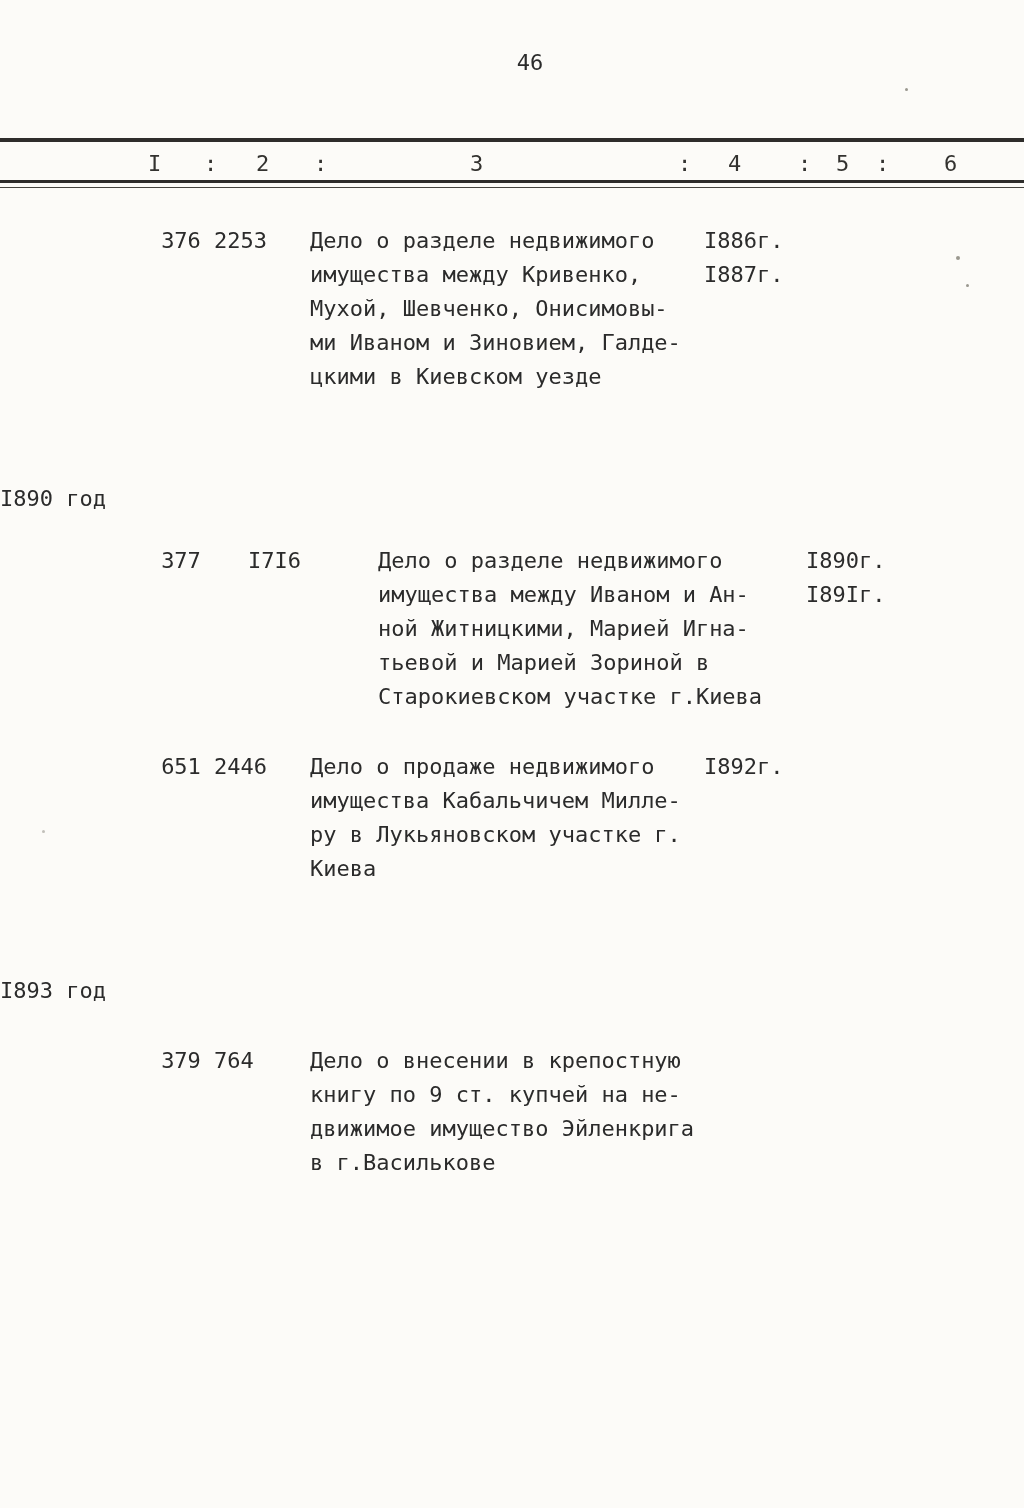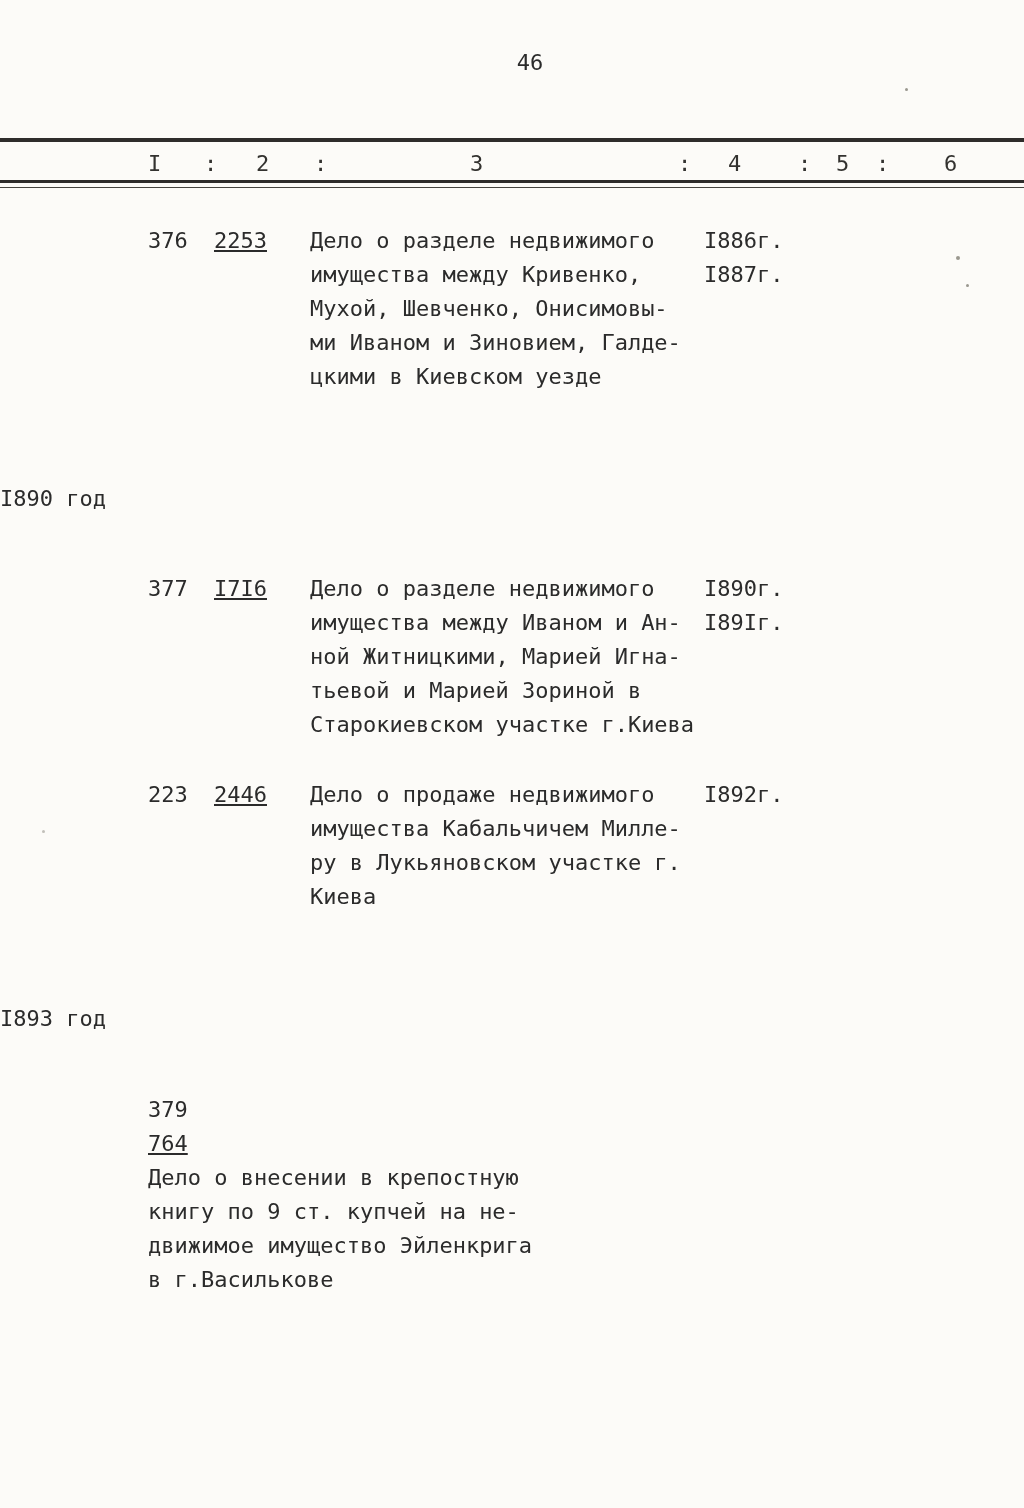--- a/index.html
+++ b/index.html
@@ -52,32 +52,32 @@
   .rule-thin {
     height: 4px;
     border-bottom: 1px solid #45443f;
   }
   
   .entry {
     display: flex;
     padding-left: 148px;
     align-items: flex-start;
   }
-  .col-num  { width: 66px;  white-space: nowrap; }
-  .col-case { width: 96px;  white-space: nowrap; text-decoration: underline; }
+  .col-num  { width: 66px;  white-space: nowrap; text-align: center; }
+  .col-case { width: 96px;  white-space: nowrap; }
   .col-desc { width: 394px; }
   .col-desc div, .col-dates div { white-space: nowrap; }
   .col-dates { flex: 1; }
   .entry-1 { margin-top: 36px; }
   .year-1  { margin-top: 88px; }
-  .entry-2 { margin-top: 56px; }
+  .entry-2 { margin-top: 28px; gap: 34px; }
   .year-2  { margin-top: 96px; }
   .entry-3 { margin-top: 36px; }
   .year-3  { margin-top: 88px; }
-  .entry-4 { margin-top: 57px; flex-direction: column; }
+  .entry-4 { margin-top: 36px; }
   
   .year {
     width: 1000px;
     text-align: left;
   }
   
   .speck {
     position: absolute;
     background: #9a988f;
     border-radius: 50%;
@@ -144,21 +144,21 @@
         <div>Старокиевском участке г.Киева</div>
       </div>
     <div class="col-dates">
         <div>I890г.</div>
         <div>I89Iг.</div>
       </div>
   </div>
 
 
   <div class="entry entry-3">
-    <div class="col-num">223</div>
+    <div class="col-num">651</div>
     <div class="col-case">2446</div>
     <div class="col-desc">
         <div>Дело о продаже недвижимого</div>
         <div>имущества Кабальчичем Милле-</div>
         <div>ру в Лукьяновском участке г.</div>
         <div>Киева</div>
       </div>
     <div class="col-dates">
         <div>I892г.</div>
       </div>

